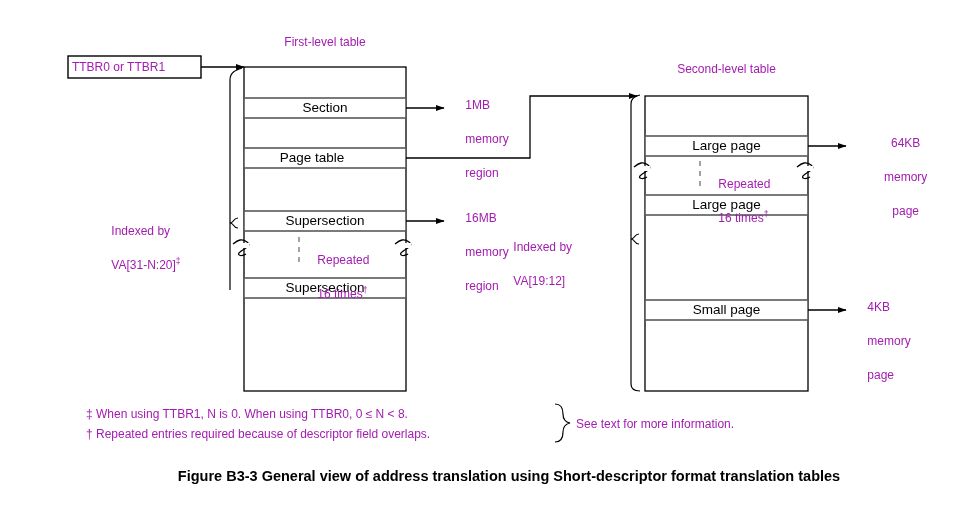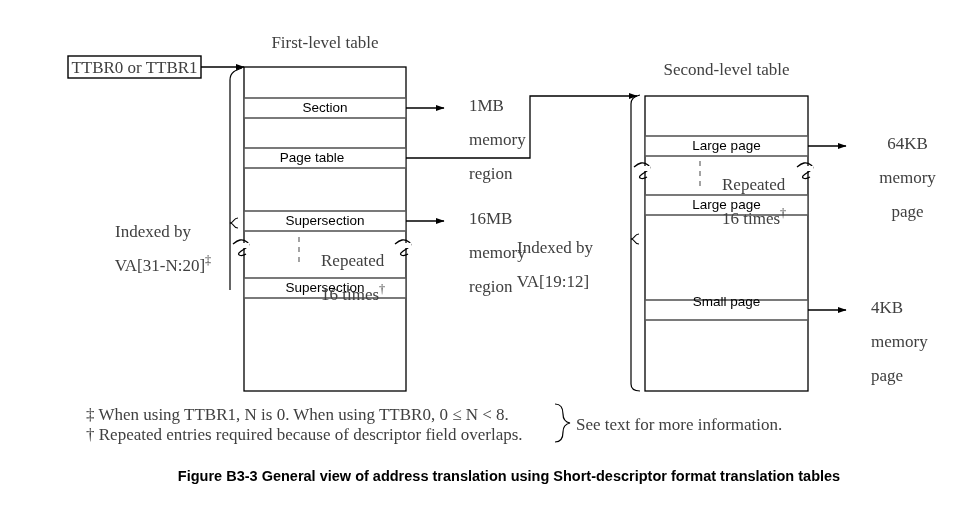--- a/index.html
+++ b/index.html
@@ -18,23 +18,23 @@
   svg.layer {
     position: absolute;
     left: 0;
     top: 0;
     width: 970px;
     height: 505px;
     overflow: visible;
   }
   .lbl {
     position: absolute;
-    font-family: Liberation Serif, serif;
-    font-size: 17px;
-    color: #404040;
+    font-family: Liberation Sans, sans-serif;
+    font-size: 12px;
+    color: #a21caf;
     line-height: 17px;
     white-space: pre;
   }
   .lbl.ctr { text-align: center; }
   .lbl.rt  { text-align: left; }
   .caption {
     position: absolute;
     left: 0;
     top: 468px;
     width: 970px;
@@ -120,21 +120,21 @@
     <path d="M639,244 C634,244 636,240 631,239 C636,238 634,234 639,234" fill="none" stroke="#000000" stroke-width="1.2"></path>
     <path d="M631,239 L631,104 C631,98 635,96 640,95 M631,239 L631,384 C631,389 635,391 640,391" fill="none" stroke="#000000" stroke-width="1.2"></path>
 
     <path d="M808,146 L846,146" fill="none" stroke="#000000" stroke-width="1.3" marker-end="url(#arrow)"></path>
 
     <path d="M808,310 L846,310" fill="none" stroke="#000000" stroke-width="1.3" marker-end="url(#arrow)"></path>
 
     <path d="M555,404 C561,404 563,408 563,414 C563,419 565,422 570,423 C565,424 563,427 563,432 C563,438 561,442 555,442" fill="none" stroke="#000000" stroke-width="1.2"></path>
   </svg>
 
-  <div class="lbl ctr" style="left:68px; top:59px; width:133px;">TTBR0 or TTBR1</div>
+  <div class="lbl ctr" style="left:52px; top:59px; width:133px;">TTBR0 or TTBR1</div>
 
   <div class="lbl ctr" style="left:244px; top:34px; width:162px;">First-level table</div>
 
   <div class="lbl rt" style="left:98px; top:206px; width:126px;">
     <span>Indexed by</span><br>
     <span>VA[31-N:20]</span><sup>‡</sup>
   </div>
 
   <div class="rowlabel" style="left:244px; top:100px; width:162px;">Section</div>
   <div class="rowlabel" style="left:244px; top:150px; width:136px;">Page table</div>
@@ -160,21 +160,21 @@
 
   <div class="lbl ctr" style="left:645px; top:61px; width:163px;">Second-level table</div>
 
   <div class="lbl rt" style="left:500px; top:222px; width:126px;">
     <span>Indexed by</span><br>
     <span>VA[19:12]</span>
   </div>
 
   <div class="rowlabel" style="left:645px; top:138px; width:163px;">Large page</div>
   <div class="rowlabel" style="left:645px; top:197px; width:163px;">Large page</div>
-  <div class="rowlabel" style="left:645px; top:294px; width:163px;">Small page</div>
+  <div class="rowlabel" style="left:645px; top:302px; width:163px;">Small page</div>
 
   <div class="lbl" style="left:705px; top:159px; width:110px;">
     <span>Repeated</span><br>
     <span>16 times</span><sup>†</sup>
   </div>
 
   <div class="lbl" style="left:854px; top:118px; width:90px;text-align:center;">
     <span>64KB</span><br>
     <span>memory</span><br>
     <span>page</span>

